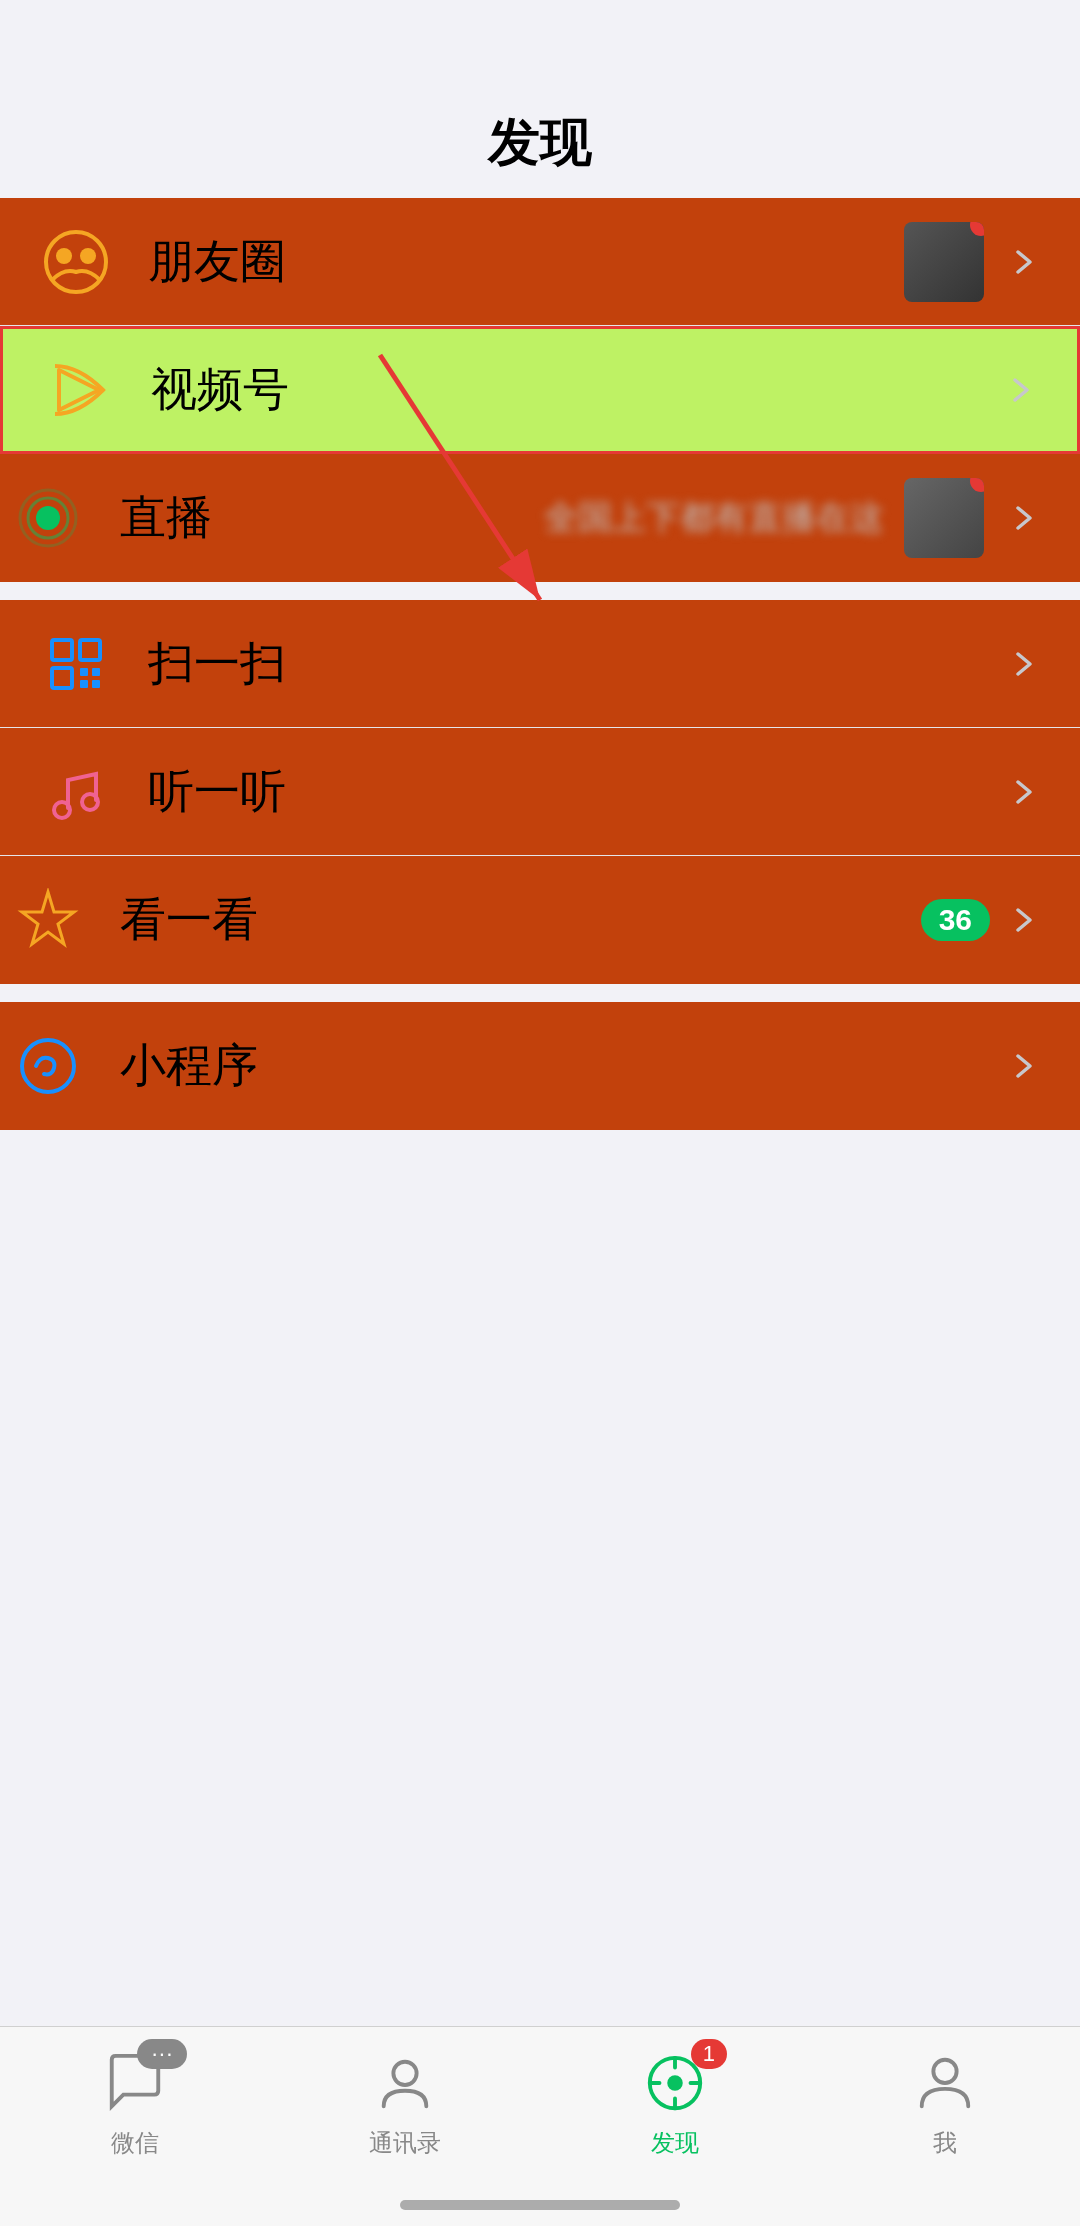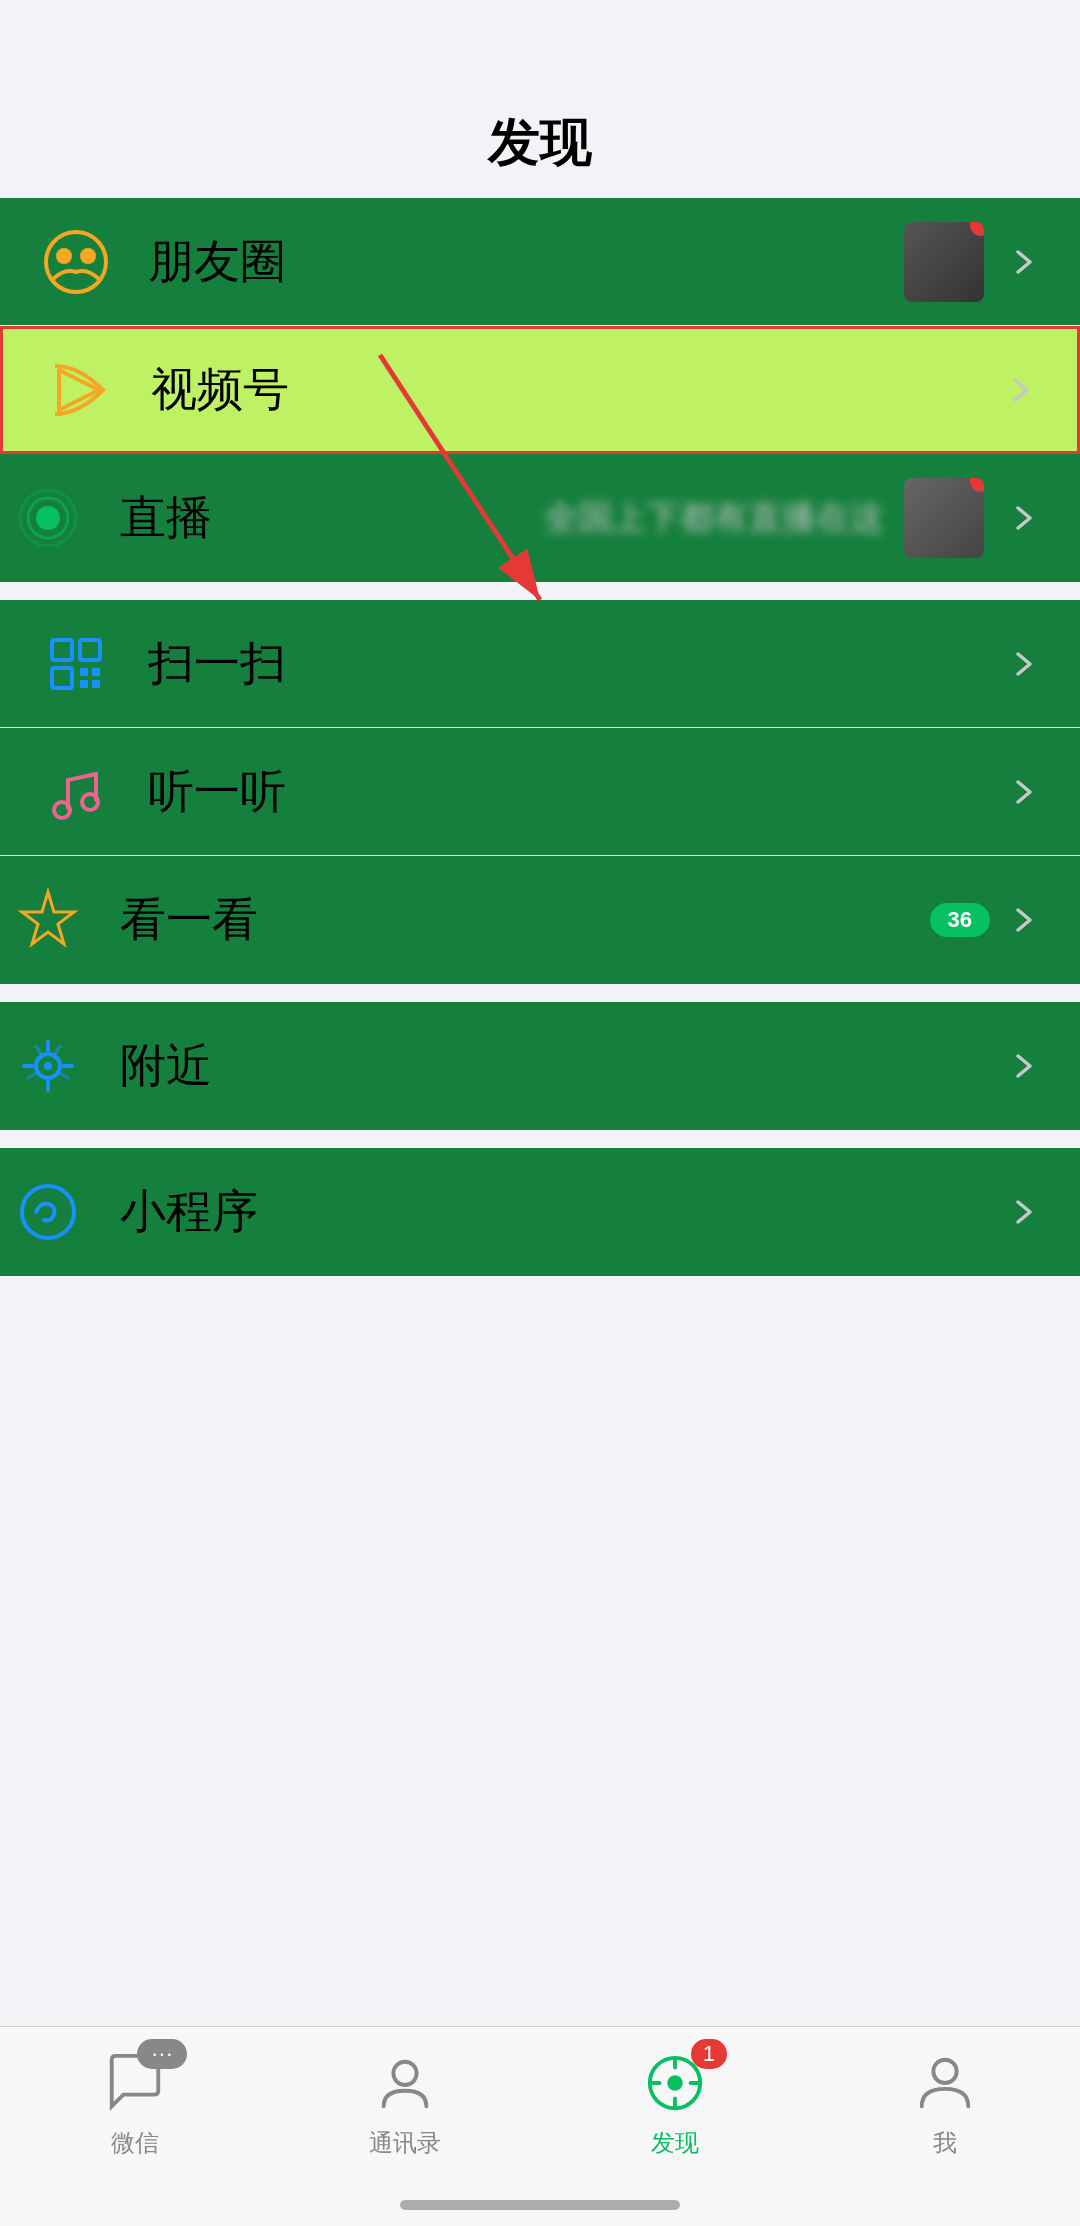--- a/index.html
+++ b/index.html
@@ -36,21 +36,21 @@
     
     .section {
       margin-bottom: 18px;
       background: #fff;
     }
 
     .list-item {
       display: flex;
       align-items: center;
       height: 128px;
-      background: #15803d;
+      background: #c2410c;
       padding: 0 40px;
       border-bottom: 1px solid #e5e5ea;
       position: relative;
       cursor: pointer;
     }
     .list-item:last-child {
       border-bottom: none;
       padding-left: 12px;
     }
 
@@ -128,21 +128,21 @@
     .chevron {
       width: 32px;
       height: 32px;
       flex-shrink: 0;
       margin-left: 8px;
     }
 
     .badge-count {
       background: #07c160;
       color: #fff;
-      font-size: 22px;
+      font-size: 30px;
       font-weight: 600;
       padding: 4px 18px;
       border-radius: 30px;
       margin-right: 10px;
     }
 
     
     .annotation-arrow {
       position: absolute;
       top: 0;
@@ -333,36 +333,20 @@
     </svg>
           </div>
           <span class="item-label">看一看</span>
           <span class="badge-count">36</span>
           <div class="chevron"><svg viewBox="0 0 32 32" fill="none">
               <path d="M10 6 L22 16 L10 26" stroke="#c7c7cc" stroke-width="3.5" stroke-linecap="round" stroke-linejoin="round"></path>
             </svg></div>
         </div>
       </div>
       <div class="section">
-        <div class="list-item">
-          <div class="item-icon">
-            <svg viewBox="0 0 64 64" fill="none">
-      <circle cx="32" cy="32" r="12" stroke="#1890ff" stroke-width="4" fill="none"></circle>
-      <circle cx="32" cy="32" r="4" fill="#1890ff"></circle>
-      <path d="M32 8 L32 16 M32 48 L32 56 M8 32 L16 32 M48 32 L56 32" stroke="#1890ff" stroke-width="4" stroke-linecap="round"></path>
-      <path d="M20 12 L26 22 M44 12 L38 22 M12 44 L22 38 M52 44 L42 38" stroke="#1890ff" stroke-width="3" stroke-linecap="round" opacity="0.6"></path>
-    </svg>
-          </div>
-          <span class="item-label">附近</span>
-          <div class="chevron"><svg viewBox="0 0 32 32" fill="none">
-              <path d="M10 6 L22 16 L10 26" stroke="#c7c7cc" stroke-width="3.5" stroke-linecap="round" stroke-linejoin="round"></path>
-            </svg></div>
-        </div>
-      </div>
-      <div class="section">
       </div>
       <div class="section">
         <div class="list-item">
           <div class="item-icon">
             <svg viewBox="0 0 64 64" fill="none">
       <circle cx="32" cy="32" r="26" stroke="#1890ff" stroke-width="4" fill="none"></circle>
       <path d="M20 32 Q24 22 32 24 Q40 26 38 34 Q36 42 28 40" stroke="#1890ff" stroke-width="4" fill="none" stroke-linecap="round"></path>
     </svg>
           </div>
           <span class="item-label">小程序</span>

